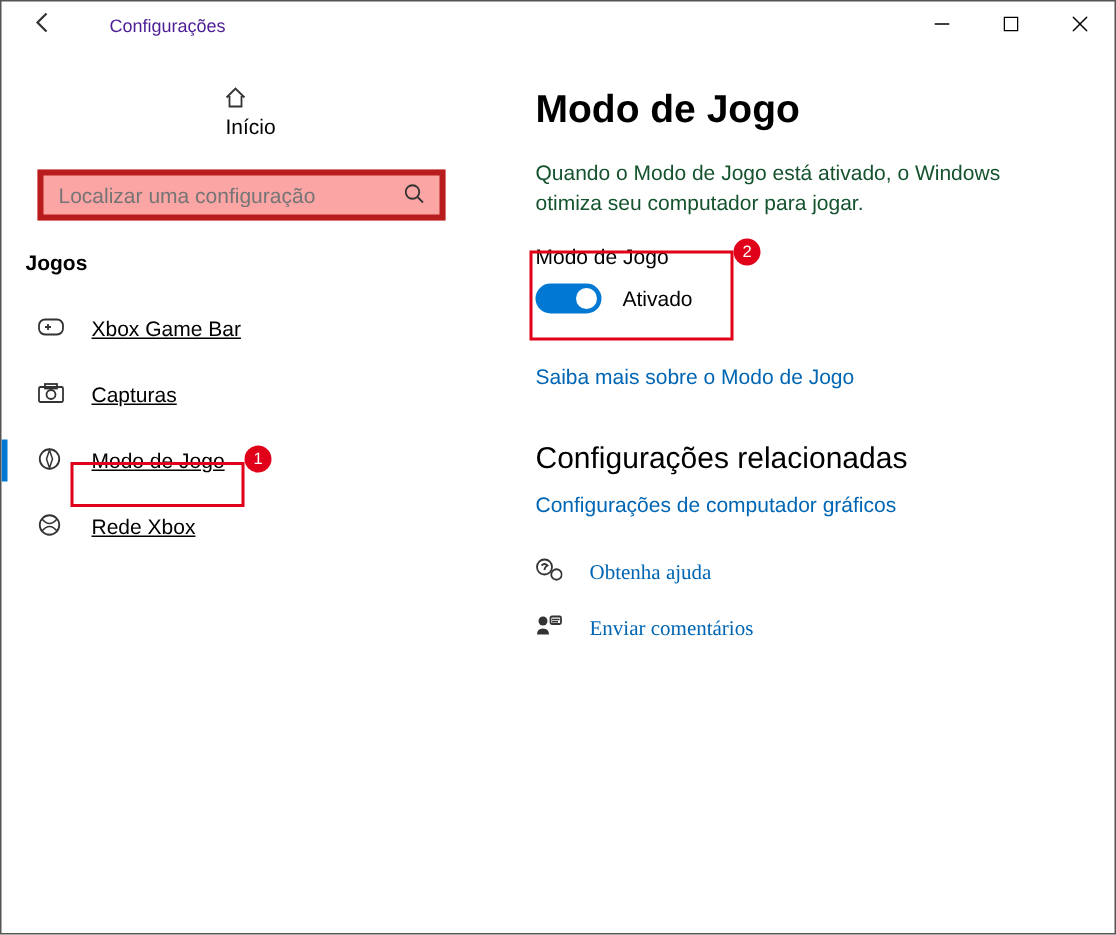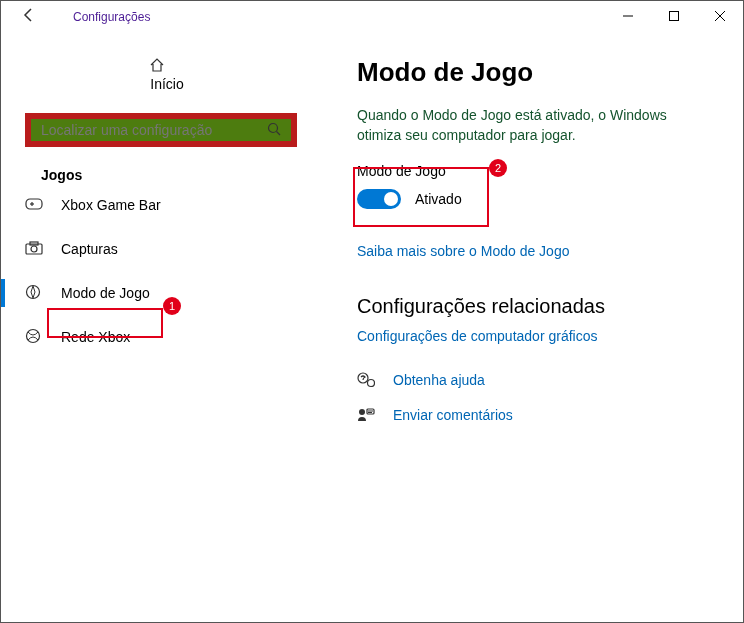--- a/index.html
+++ b/index.html
@@ -49,36 +49,37 @@
     padding: 0 24px;
     height: 40px;
     margin-bottom: 16px;
     flex-direction: column;
   }
   .home-row .icon { width: 24px; text-align:left; }
   .home-row .label { margin-left: 12px; font-size: 14px; }
   .search-wrap { padding: 0 24px; margin-bottom: 20px; }
   .search {
     display:flex; align-items:center;
-    border: 6px solid #b91c1c;
+    border: 4px solid #b91c1c;
     height: 34px;
     padding: 0 10px;
-    background:#4d7c0f;
+    background:#fca5a5;
   }
   .search input {
     flex:1; border:none; outline:none;
     font-size: 14px; background:transparent;
   }
   .search .sicon { color:#333; font-size:14px; }
   .section-label {
-    padding: 0 40px;
+    padding: 0 16px;
     font-weight: 600;
     font-size: 14px;
-  }
-  .nav { position: relative; }
+    margin-bottom: 14px;
+  }
+  .nav { position: relative; text-decoration: underline; }
   .nav-item {
     display:flex; align-items:center;
     height: 44px;
     padding: 0 24px;
     position: relative;
   }
   .nav-item.active::before {
     content:"";
     position:absolute; left:0; top:8px; bottom:8px;
     width:4px; background:#0078d4;
@@ -145,22 +146,23 @@
     display:inline-block;
   }
   .main h2 {
     font-weight:400;
     font-size: 20px;
     margin-top: 36px;
     margin-bottom: 10px;
   }
   .help-list { margin-top: 28px; }
   .help-row {
-    display:flex; align-items:flex-start;
+    display:flex; align-items:center;
     margin-bottom: 16px;
+    font-family: Liberation Serif, serif;
   }
   .help-row .icon { width: 24px; color:#333; }
   .help-row .label { color:#0066b4; margin-left:12px; font-size:14px; }
 </style>
 </head>
 <body>
 
 <div class="titlebar">
   <div class="back">
     <svg width="16" height="16" viewBox="0 0 16 16">

